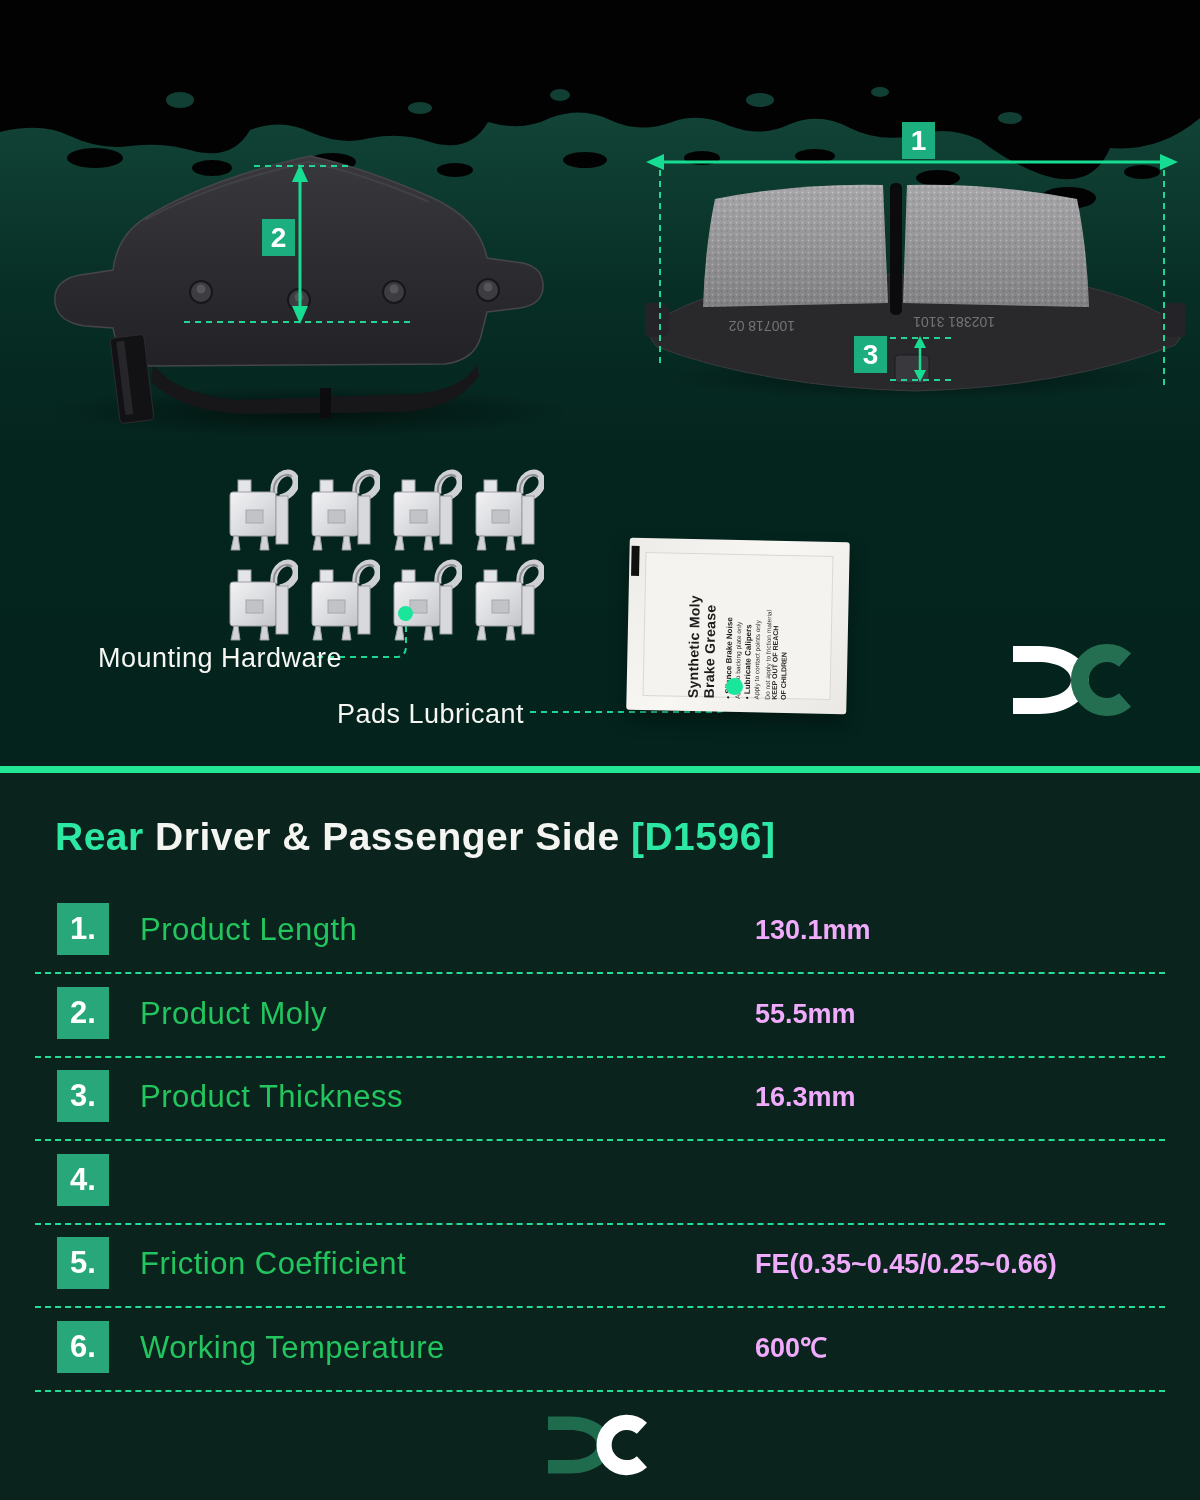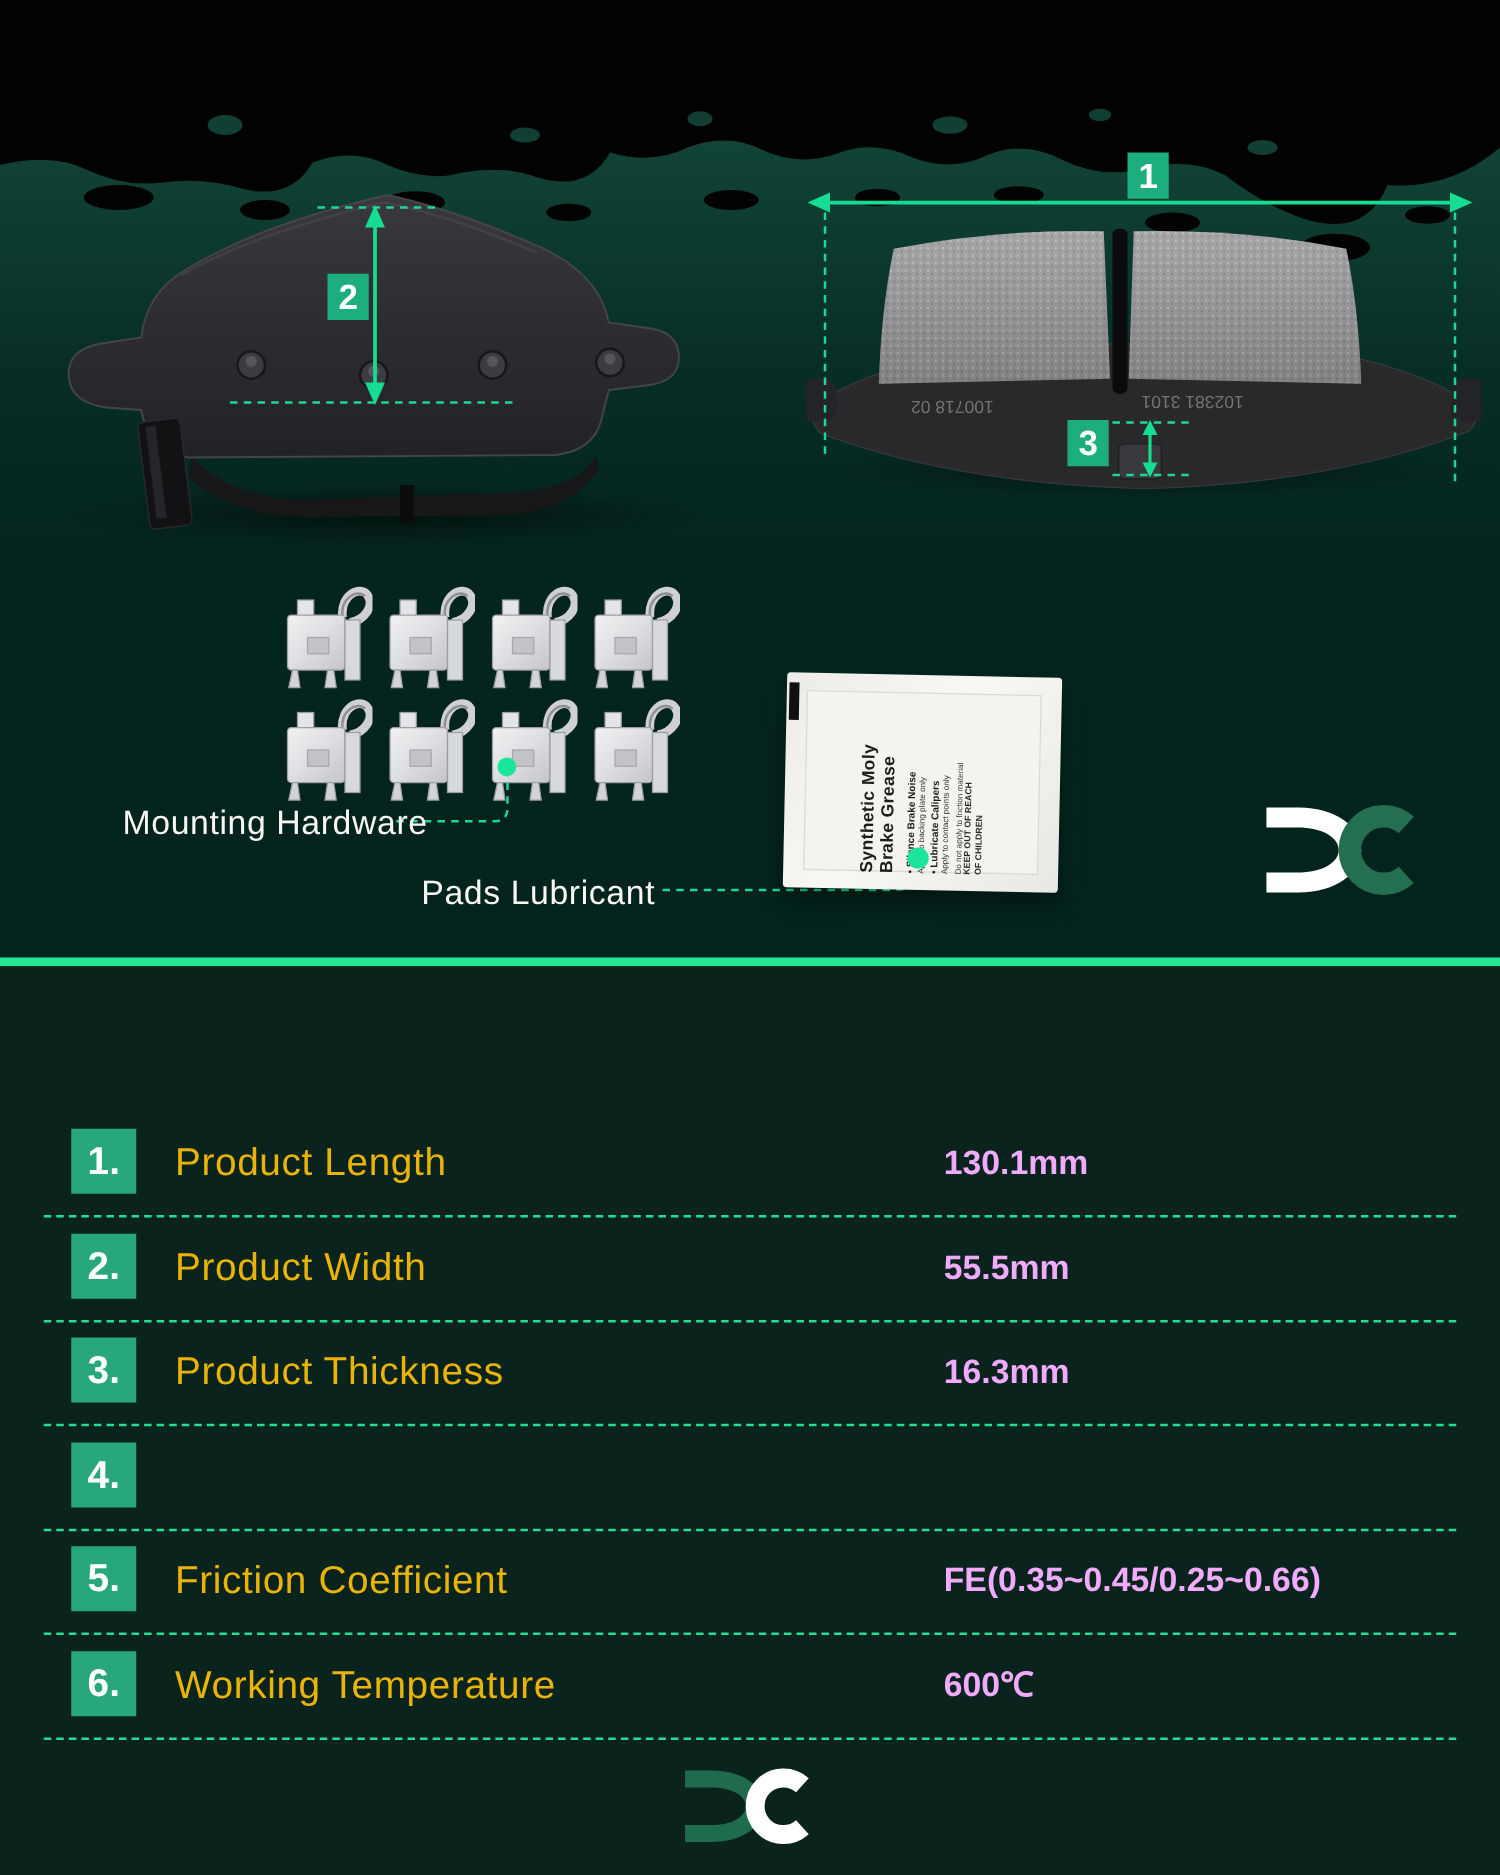--- a/index.html
+++ b/index.html
@@ -50,21 +50,21 @@
   
   .bottom-section{position:absolute;left:0;top:773px;width:1200px;height:727px;background:#0b231d;}
   .spec-title{position:absolute;left:55px;top:815px;font-size:39px;font-weight:700;letter-spacing:.5px;white-space:nowrap;}
   .spec-title .t-green{color:#2ce8a3;}
   .spec-title .t-white{color:#f4f4f1;}
   .spec-row{position:absolute;left:35px;width:1130px;height:84px;border-bottom:2px dashed #24dd97;}
   .row-badge{
     position:absolute;left:22px;top:15px;width:52px;height:52px;background:#28a87a;
     color:#fff;font-size:31px;font-weight:700;display:flex;align-items:center;justify-content:center;
   }
-  .row-label{position:absolute;left:105px;top:0;height:84px;line-height:84px;font-size:31px;color:#eab308;letter-spacing:.5px;white-space:nowrap;}
+  .row-label{position:absolute;left:105px;top:0;height:84px;line-height:84px;font-size:31px;color:#22c55e;letter-spacing:.5px;white-space:nowrap;}
   .row-value{position:absolute;left:720px;top:0;height:84px;line-height:84px;font-size:27px;font-weight:700;color:#f0abfc;white-space:nowrap;}
 </style>
 </head>
 <body>
 
 <div class="canvas">
 
   <div class="top-section">
 
     <svg class="grunge" width="1200" height="240">
@@ -243,29 +243,32 @@
     <svg class="brand-logo" style="left:1013px;top:642px;" width="124" height="76" viewBox="0 0 124 76">
       <path fill="#ffffff" d="M0,4 H26 C56,4 76,20 76,38 C76,56 56,72 26,72 H0 V56 H25 C45,56 58,48 58,38 C58,28 45,20 25,20 H0 Z"></path>
       <path d="M112,18 A27,27 0 1 0 112,58" fill="none" stroke="#246f51" stroke-width="18"></path>
     </svg>
   </div>
 
   <div class="green-line"></div>
 
   <div class="bottom-section"></div>
 
+  <div class="spec-title">
+    <span class="t-green">Rear</span><span class="t-white"> Driver &amp; Passenger Side </span><span class="t-green">[D1596]</span>
+  </div>
 
   <div class="spec-row" style="top:888px;">
     <div class="row-badge">1.</div>
     <div class="row-label">Product Length</div>
     <div class="row-value">130.1mm</div>
   </div>
   <div class="spec-row" style="top:971.5px;">
     <div class="row-badge">2.</div>
-    <div class="row-label">Product Width</div>
+    <div class="row-label">Product Moly</div>
     <div class="row-value">55.5mm</div>
   </div>
   <div class="spec-row" style="top:1055px;">
     <div class="row-badge">3.</div>
     <div class="row-label">Product Thickness</div>
     <div class="row-value">16.3mm</div>
   </div>
   <div class="spec-row" style="top:1138.5px;">
     <div class="row-badge">4.</div>
   </div>

